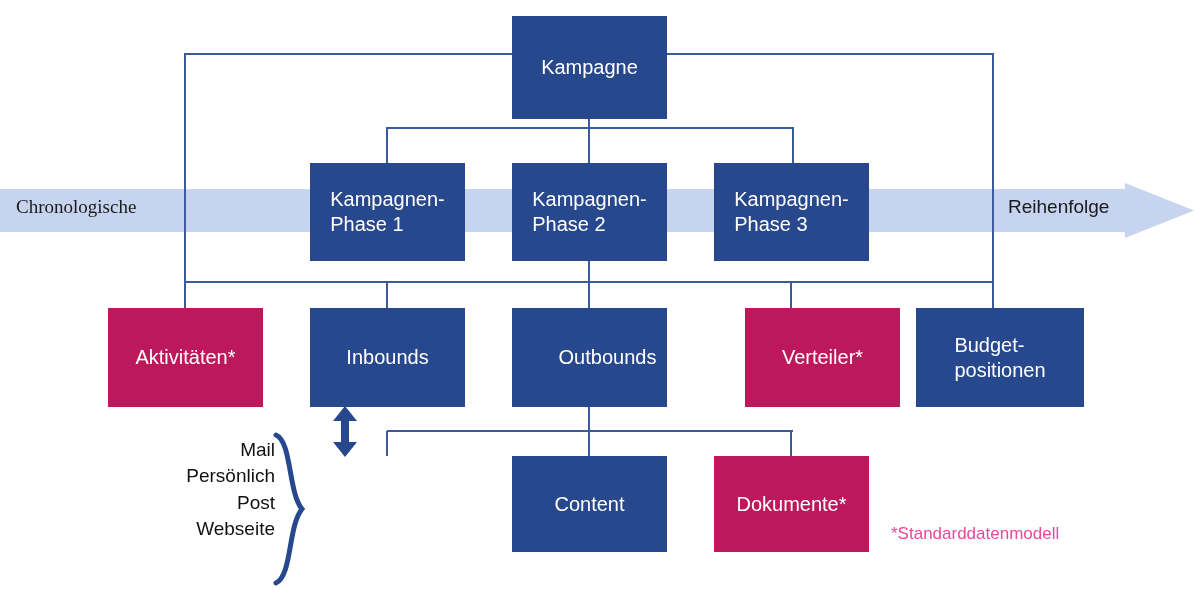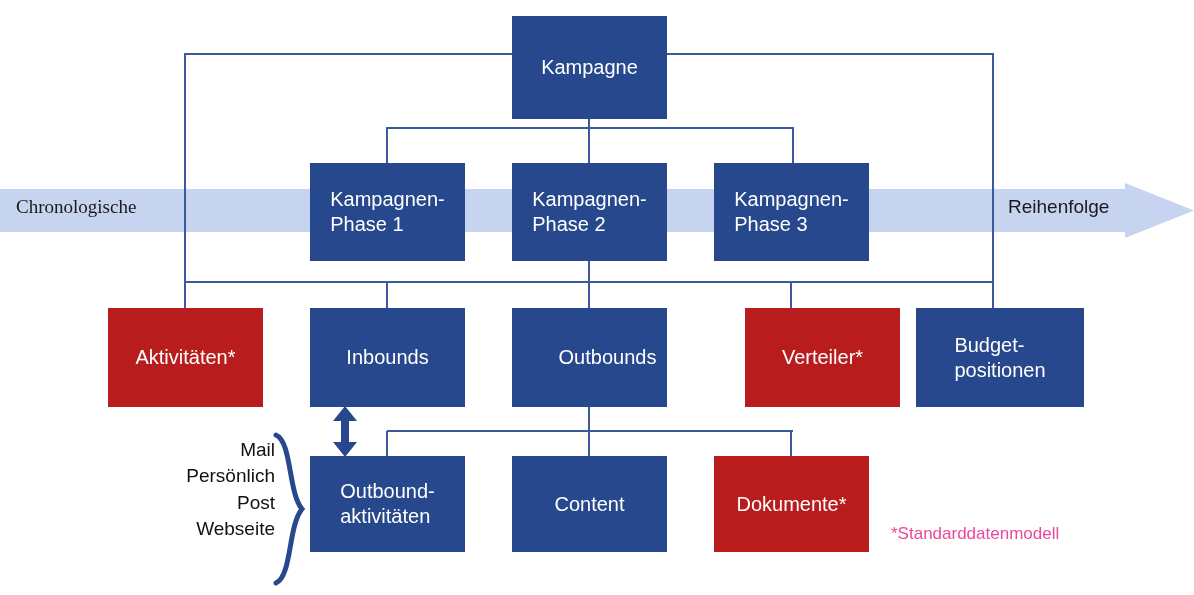--- a/index.html
+++ b/index.html
@@ -22,21 +22,21 @@
   .wires{position:absolute;left:0;top:0;width:1194px;height:595px;z-index:2;}
 
   
   .node{
     position:absolute;z-index:3;border-radius:0;
     display:flex;align-items:center;justify-content:center;
     text-align:left;color:#ffffff;line-height:1.24;
     font-size:20px;box-sizing:border-box;padding:4px 6px;
   }
   .node.blue{background:#27488C;}
-  .node.yellow{background:#b91c1c;}
+  .node.yellow{background:#be185d;}
 
   
   .channel-list{
     position:absolute;z-index:3;left:150px;top:437px;width:125px;
     text-align:right;font-size:19px;color:#111111;line-height:1.39;
   }
   .brace{position:absolute;z-index:3;left:272px;top:432px;}
 
   
   .footnote{
@@ -113,24 +113,20 @@
     <span>Outbounds</span>
   </div>
   <div class="node yellow" style="left:745px;top:308px;width:155px;height:99px;">
     <span>Verteiler*</span>
   </div>
   <div class="node blue" style="left:916px;top:308px;width:168px;height:99px;">
     <span style="white-space:pre-line;">Budget-
 positionen</span>
   </div>
 
-  <div class="node blue" style="left:310px;top:456px;width:155px;height:96px;">
-    <span style="white-space:pre-line;">Outbound-
-aktivitäten</span>
-  </div>
   <div class="node blue" style="left:512px;top:456px;width:155px;height:96px;">
     <span>Content</span>
   </div>
   <div class="node yellow" style="left:714px;top:456px;width:155px;height:96px;">
     <span>Dokumente*</span>
   </div>
 
   <svg class="brace" width="34" height="155" viewBox="0 0 34 155" aria-hidden="true">
     <path d="M4,3 C20,10 16,60 30,77 C16,94 20,144 4,151" stroke="#27488C" stroke-width="5" fill="none" stroke-linecap="round"></path>
   </svg>

